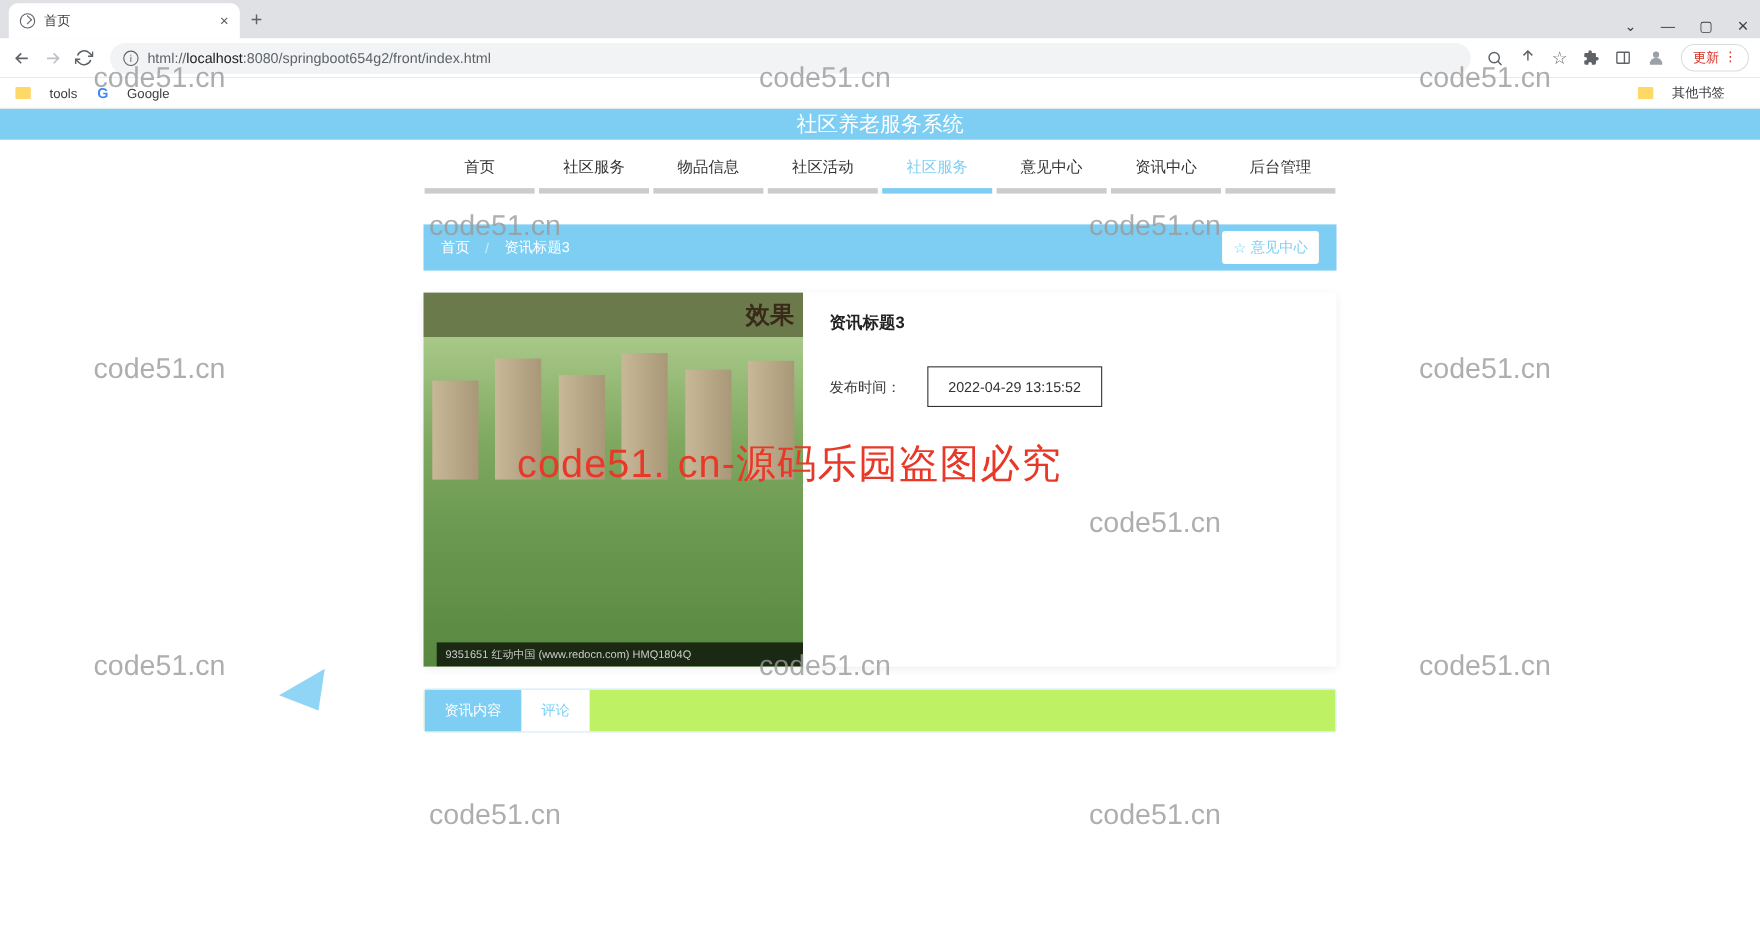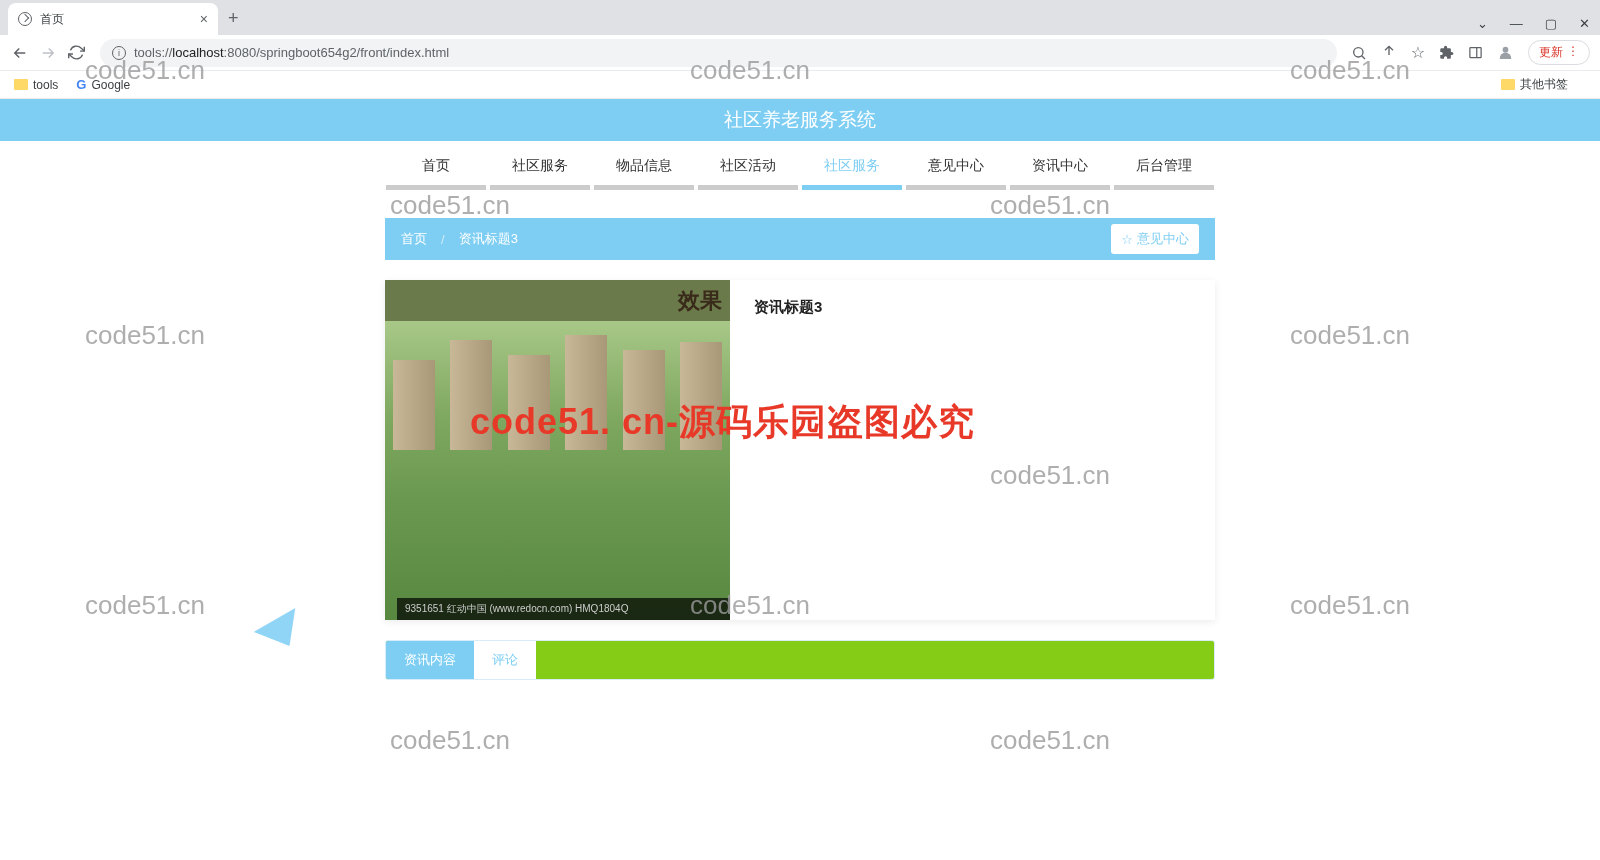--- a/index.html
+++ b/index.html
@@ -14,50 +14,50 @@
 .addr-bar{height:36px;background:#fff;display:flex;align-items:center;padding:0 10px;border-bottom:1px solid #e8eaed;gap:8px}
 .nav-icon{width:20px;height:20px;display:flex;align-items:center;justify-content:center;color:#5f6368;cursor:pointer}
 .url-box{flex:1;height:28px;background:#f1f3f4;border-radius:14px;display:flex;align-items:center;padding:0 12px;font-size:13px;color:#3c4043;gap:8px;margin:0 6px}
 .url-info-icon{width:14px;height:14px;border:1px solid #5f6368;border-radius:50%;display:flex;align-items:center;justify-content:center;font-size:9px;color:#5f6368}
 .url-text{color:#5f6368}
 .url-text .host{color:#202124}
 .addr-right{display:flex;align-items:center;gap:14px;color:#5f6368}
 .update-btn{border:1px solid #dadce0;border-radius:14px;padding:3px 10px;font-size:12px;color:#d93025;display:flex;align-items:flex-start;gap:4px}
 .update-dots{display:inline-block;color:#d93025}
 .bm-bar{height:28px;background:#fff;display:flex;align-items:center;padding:0 14px;font-size:12px;color:#3c4043;border-bottom:1px solid #e8eaed}
-.bm-item{display:flex;align-items:center;gap:5px;margin-right:18px;cursor:pointer}
+.bm-item{display:flex;align-items:center;gap:17px;margin-right:18px;cursor:pointer}
 .bm-folder{width:14px;height:11px;background:#ffd968;border-radius:1px}
 .google-icon{font-weight:bold;font-size:13px}
 .bm-right{margin-left:auto}
-.site-header{height:42px;background:#7ecef4;display:flex;align-items:center;justify-content:center;color:#fff;font-size:19px}
+.site-header{height:28px;background:#7ecef4;display:flex;align-items:center;justify-content:center;color:#fff;font-size:19px}
 .nav{display:flex;justify-content:center;padding-top:16px}
 .nav-item{width:100px;text-align:center;font-size:14px;color:#333;padding-bottom:10px;border-bottom:5px solid #ccc;margin:0 2px;cursor:pointer}
 .nav-item.active{color:#7ecef4;border-bottom-color:#7ecef4}
 .content{width:830px;margin:28px auto 0}
 .crumb{background:#7ecef4;height:42px;display:flex;align-items:center;padding:0 16px;color:#fff;font-size:13px}
 .crumb a{color:#fff;text-decoration:none}
 .crumb-sep{margin:0 14px;color:#cfeaf6}
 .fav-btn{margin-left:auto;background:#fff;color:#7ecef4;border:none;padding:6px 10px;border-radius:3px;font-size:13px;cursor:pointer;display:flex;align-items:center;gap:4px}
 .detail{display:flex;margin-top:20px;background:#fff;box-shadow:0 2px 8px rgba(0,0,0,0.08)}
 .detail-img{width:345px;height:340px;position:relative;background:linear-gradient(180deg,#6a7a4a 0%,#6a7a4a 12%,#a8c888 12%,#7fa860 40%,#6a9850 65%,#588840 100%);overflow:hidden}
 .detail-img::before{content:"效果";position:absolute;top:6px;right:8px;font-size:22px;font-family:"KaiTi",serif;color:#3a2a1a;font-weight:bold}
 .img-footer{position:absolute;bottom:0;left:12px;right:0;background:rgba(0,0,0,0.7);color:#ccc;font-size:10px;padding:4px 8px}
 .buildings{position:absolute;top:50px;left:0;right:0;height:120px;display:flex;justify-content:space-around;align-items:flex-end}
 .bld{background:linear-gradient(90deg,#c8b898,#a89878);width:42px}
 .detail-info{padding:18px 24px;flex:1}
 .detail-title{font-size:15px;font-weight:bold;color:#222;margin-bottom:30px}
 .pub-row{display:flex;align-items:center;gap:24px;font-size:13px;color:#333}
 .pub-box{border:1.5px solid #333;padding:10px 18px}
 .tabs{margin-top:20px;border:1px solid #d6ecf7;border-radius:3px;overflow:hidden}
-.tab-hdr{display:flex;background:#84cc16}
+.tab-hdr{display:flex;background:#bef264}
 .tab-btn{padding:10px 18px;font-size:13px;color:#7ecef4;cursor:pointer;background:#fff}
 .tab-btn.active{background:#7ecef4;color:#fff}
 .tab-body{padding:14px 16px;font-size:13px;color:#333;border-top:1px solid #eef5fa}
 .wm{position:absolute;font-size:26px;color:#9a9a9a;font-weight:400;pointer-events:none;opacity:0.8}
-.wm-red{position:absolute;font-size:36px;color:#e83828;font-weight:700;pointer-events:none;letter-spacing:1px}
+.wm-red{position:absolute;font-size:36px;color:#e83828;font-weight:400;pointer-events:none;letter-spacing:1px}
 .cursor-tri{position:absolute;left:258px;top:618px;width:0;height:0;border-left:24px solid transparent;border-right:24px solid transparent;border-top:30px solid #7ecef4;transform:rotate(-30deg);opacity:0.85}
 svg{display:block}
 </style>
 </head>
 <body>
 
 <div class="chrome-top">
   <div class="tab">
     <span class="tab-icon"></span>
     <span>首页</span>
@@ -84,21 +84,21 @@
       </svg>
     </div>
   <div class="nav-icon">
       <svg width="17" height="17" viewBox="0 0 24 24" fill="none" stroke="#5f6368" stroke-width="2">
         <path d="M23 4v6h-6M1 20v-6h6"></path>
         <path d="M3.51 9a9 9 0 0114.85-3.36L23 10M1 14l4.64 4.36A9 9 0 0020.49 15"></path>
       </svg>
     </div>
   <div class="url-box">
     <span class="url-info-icon">i</span>
-    <span class="url-text"><span>tools://</span><span class="host">localhost</span><span>:8080/springboot654g2/front/index.html</span></span>
+    <span class="url-text"><span>html://</span><span class="host">localhost</span><span>:8080/springboot654g2/front/index.html</span></span>
   </div>
   <div class="addr-right">
     <span>
         <svg width="16" height="16" viewBox="0 0 24 24" fill="none" stroke="#5f6368" stroke-width="2">
           <circle cx="11" cy="11" r="7"></circle>
           <path d="M21 21l-5-5"></path>
         </svg>
       </span>
     <span>
         <svg width="16" height="16" viewBox="0 0 24 24" fill="none" stroke="#5f6368" stroke-width="2">
@@ -178,20 +178,24 @@
           <div class="bld" style="height:110px"></div>
         <div class="bld" style="height:95px"></div>
           <div class="bld" style="height:115px"></div>
         <div class="bld" style="height:100px"></div>
           <div class="bld" style="height:108px"></div>
       </div>
       <div class="img-footer">9351651   红动中国 (www.redocn.com)   HMQ1804Q</div>
     </div>
     <div class="detail-info">
       <div class="detail-title">资讯标题3</div>
+      <div class="pub-row">
+        <span>发布时间：</span>
+        <span class="pub-box">2022-04-29 13:15:52</span>
+      </div>
     </div>
   </div>
 
   <div class="tabs">
     <div class="tab-hdr">
       <div class="tab-btn active">资讯内容</div>
       <div class="tab-btn">评论</div>
     </div>
   </div>
 </div>

